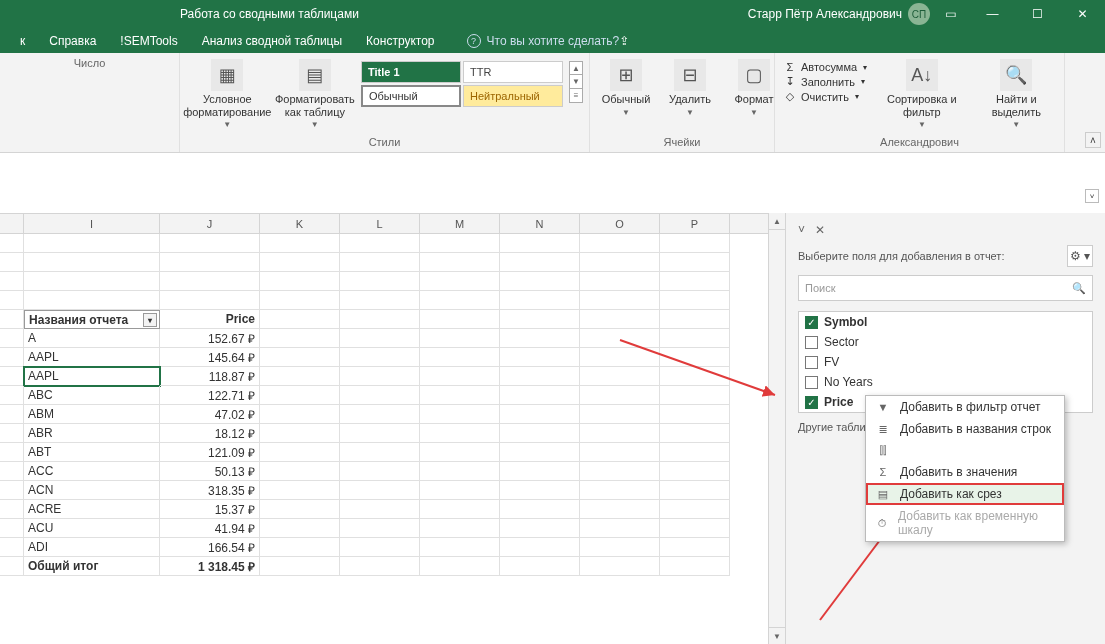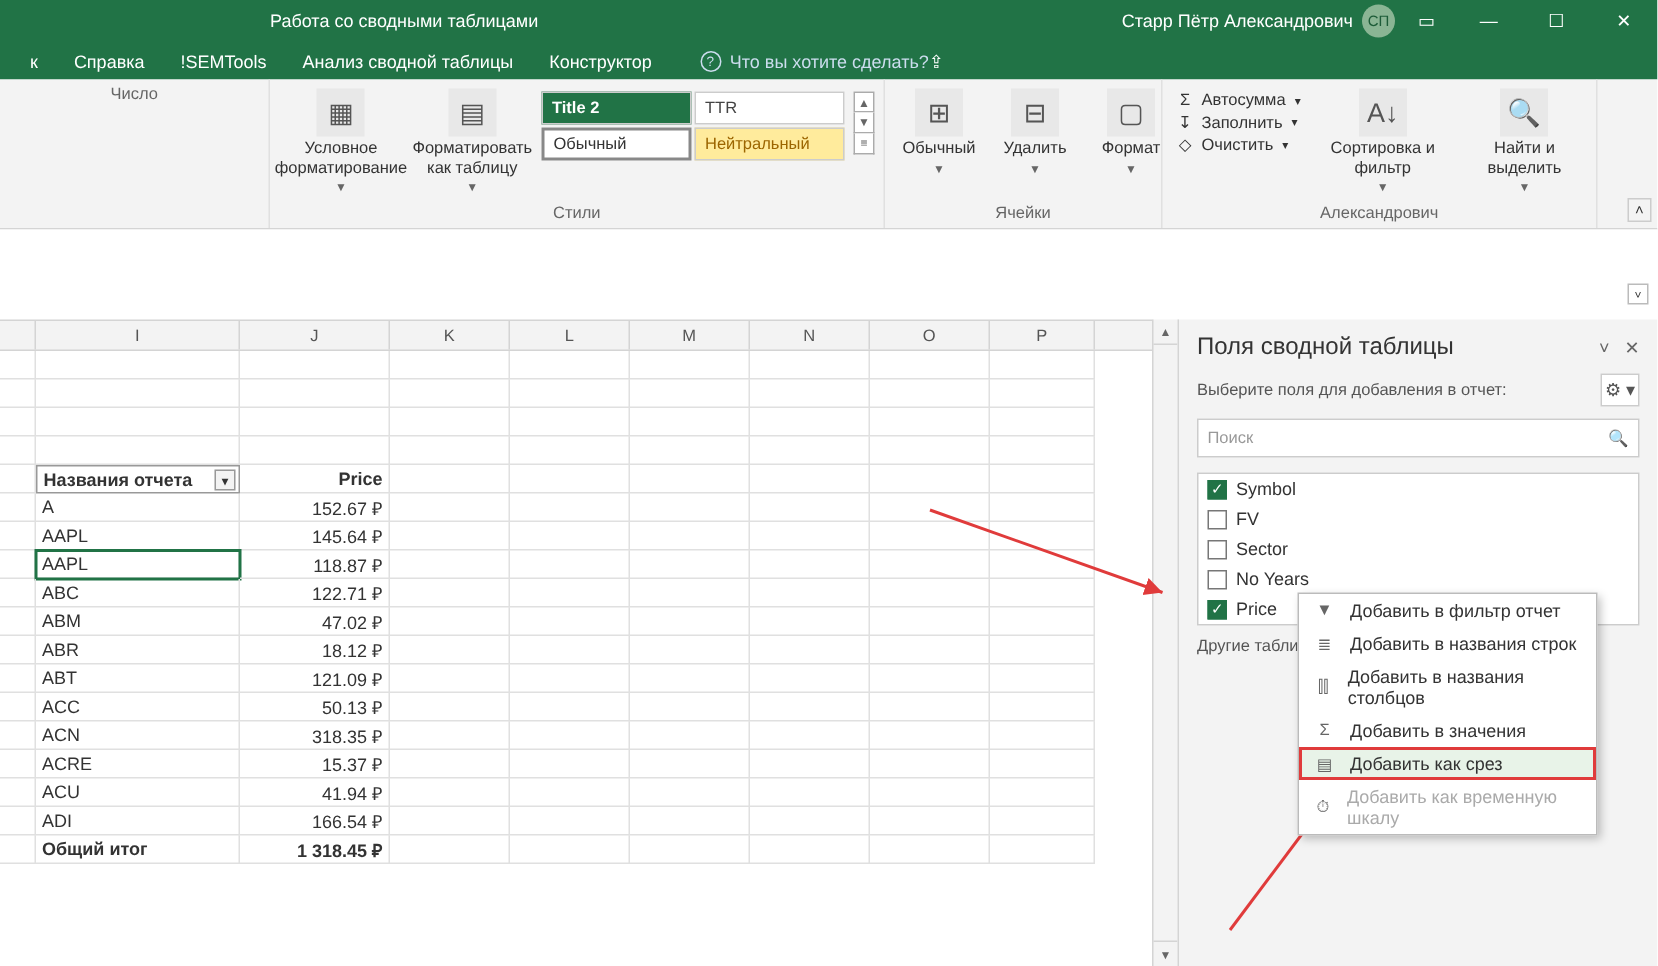--- a/index.html
+++ b/index.html
@@ -81,21 +81,21 @@
 .pane-title .pt-actions { display:flex; gap:10px; color:#666; font-size:12px;}
 .pane-sub { font-size:11px; color:#555; margin:8px 0; display:flex; justify-content:space-between; align-items:center;}
 .pane-sub .gear { width:26px; height:22px; border:1px solid #ccc; background:#fff; display:flex;align-items:center;justify-content:center; font-size:12px;}
 .search { width:100%; height:26px; border:1px solid #ccc; background:#fff; display:flex; align-items:center; padding:0 6px; color:#999; font-size:11px;}
 .search .sicn { margin-left:auto; color:#666;}
 .fields { margin-top:10px; border:1px solid #ccc; background:#fff; max-height:160px; }
 .fld { display:flex; align-items:center; padding:3px 6px; font-size:12px; gap:6px;}
 .fld.hover { background:#d9ead3;}
 .fld .cb { width:13px; height:13px; border:1px solid #777; display:flex;align-items:center;justify-content:center; font-size:10px; color:#fff;}
 .fld .cb.checked { background:#217346; border-color:#217346;}
-.fld .fname.bold { font-weight:normal;}
+.fld .fname.bold { font-weight:bold;}
 .other-tables { font-size:11px; color:#555; margin-top:8px;}
 
 
 .ctxmenu { position:absolute; left: 865px; top: 395px; width: 200px; background:#fff; border:1px solid #bbb; box-shadow: 2px 2px 6px rgba(0,0,0,.25); z-index:50;}
 .ctxmenu .citem { display:flex; align-items:center; padding:4px 8px; font-size:12px; gap:8px;}
 .ctxmenu .citem .cicn { width:18px; text-align:center; color:#666; font-size:11px;}
 .ctxmenu .citem.highlight { border:2px solid #e03b3b; padding:2px 6px; background: #e8f3e8;}
 .ctxmenu .citem.disabled { color:#aaa;}
 svg.arrowsvg { position:absolute; left:0; top:0; width:1105px; height:644px; pointer-events:none; z-index:40;}
 </style>
@@ -143,21 +143,21 @@
 форматирование</div>
         <div class="chev">▼</div>
       </div>
       <div class="big-btn">
         <div class="bicon">▤</div>
         <div class="blabel">Форматировать
 как таблицу</div>
         <div class="chev">▼</div>
       </div>
       <div class="styles-gallery">
-        <div class="sty title2">Title 2</div>
+        <div class="sty title2">Title 1</div>
         <div class="sty ttr">TTR</div>
         <div class="sty normal">Обычный</div>
         <div class="sty neutral">Нейтральный</div>
       </div>
       <div class="styles-scroll">
         <div>▲</div>
         <div>▼</div>
         <div>≡</div>
       </div>
     </div>
@@ -444,46 +444,45 @@
         </div>
       </div>
   </div>
   <div class="vscroll">
     <div class="arr">▲</div>
     <div class="arr bot">▼</div>
   </div>
 
   <div class="pane">
     <div class="pane-title">
-      <span>Поля сводной таблицы</span>
       <span class="pt-actions">
         <span>˅</span>
         <span>✕</span>
       </span>
     </div>
     <div class="pane-sub">
       <span>Выберите поля для добавления в отчет:</span>
       <span class="gear">⚙ ▾</span>
     </div>
     <div class="search">
       <span>Поиск</span>
       <span class="sicn">🔍</span>
     </div>
     <div class="fields" id="fields">
         <div class="fld">
           <span class="cb checked">✓</span>
           <span class="fname bold">Symbol</span>
         </div>
         <div class="fld">
           <span class="cb"></span>
-          <span class="fname">FV</span>
+          <span class="fname">Sector</span>
         </div>
         <div class="fld">
           <span class="cb"></span>
-          <span class="fname">Sector</span>
+          <span class="fname">FV</span>
         </div>
         <div class="fld">
           <span class="cb"></span>
           <span class="fname">No Years</span>
         </div>
         <div class="fld">
           <span class="cb checked">✓</span>
           <span class="fname bold">Price</span>
         </div>
       </div>
@@ -495,21 +494,20 @@
   <div class="citem">
       <span class="cicn">▼</span>
       <span>Добавить в фильтр отчет</span>
     </div>
   <div class="citem">
       <span class="cicn">≣</span>
       <span>Добавить в названия строк</span>
     </div>
   <div class="citem">
       <span class="cicn">⫿⫿</span>
-      <span>Добавить в названия столбцов</span>
     </div>
   <div class="citem">
       <span class="cicn">Σ</span>
       <span>Добавить в значения</span>
     </div>
   <div class="citem highlight">
       <span class="cicn">▤</span>
       <span>Добавить как срез</span>
     </div>
   <div class="citem disabled">

